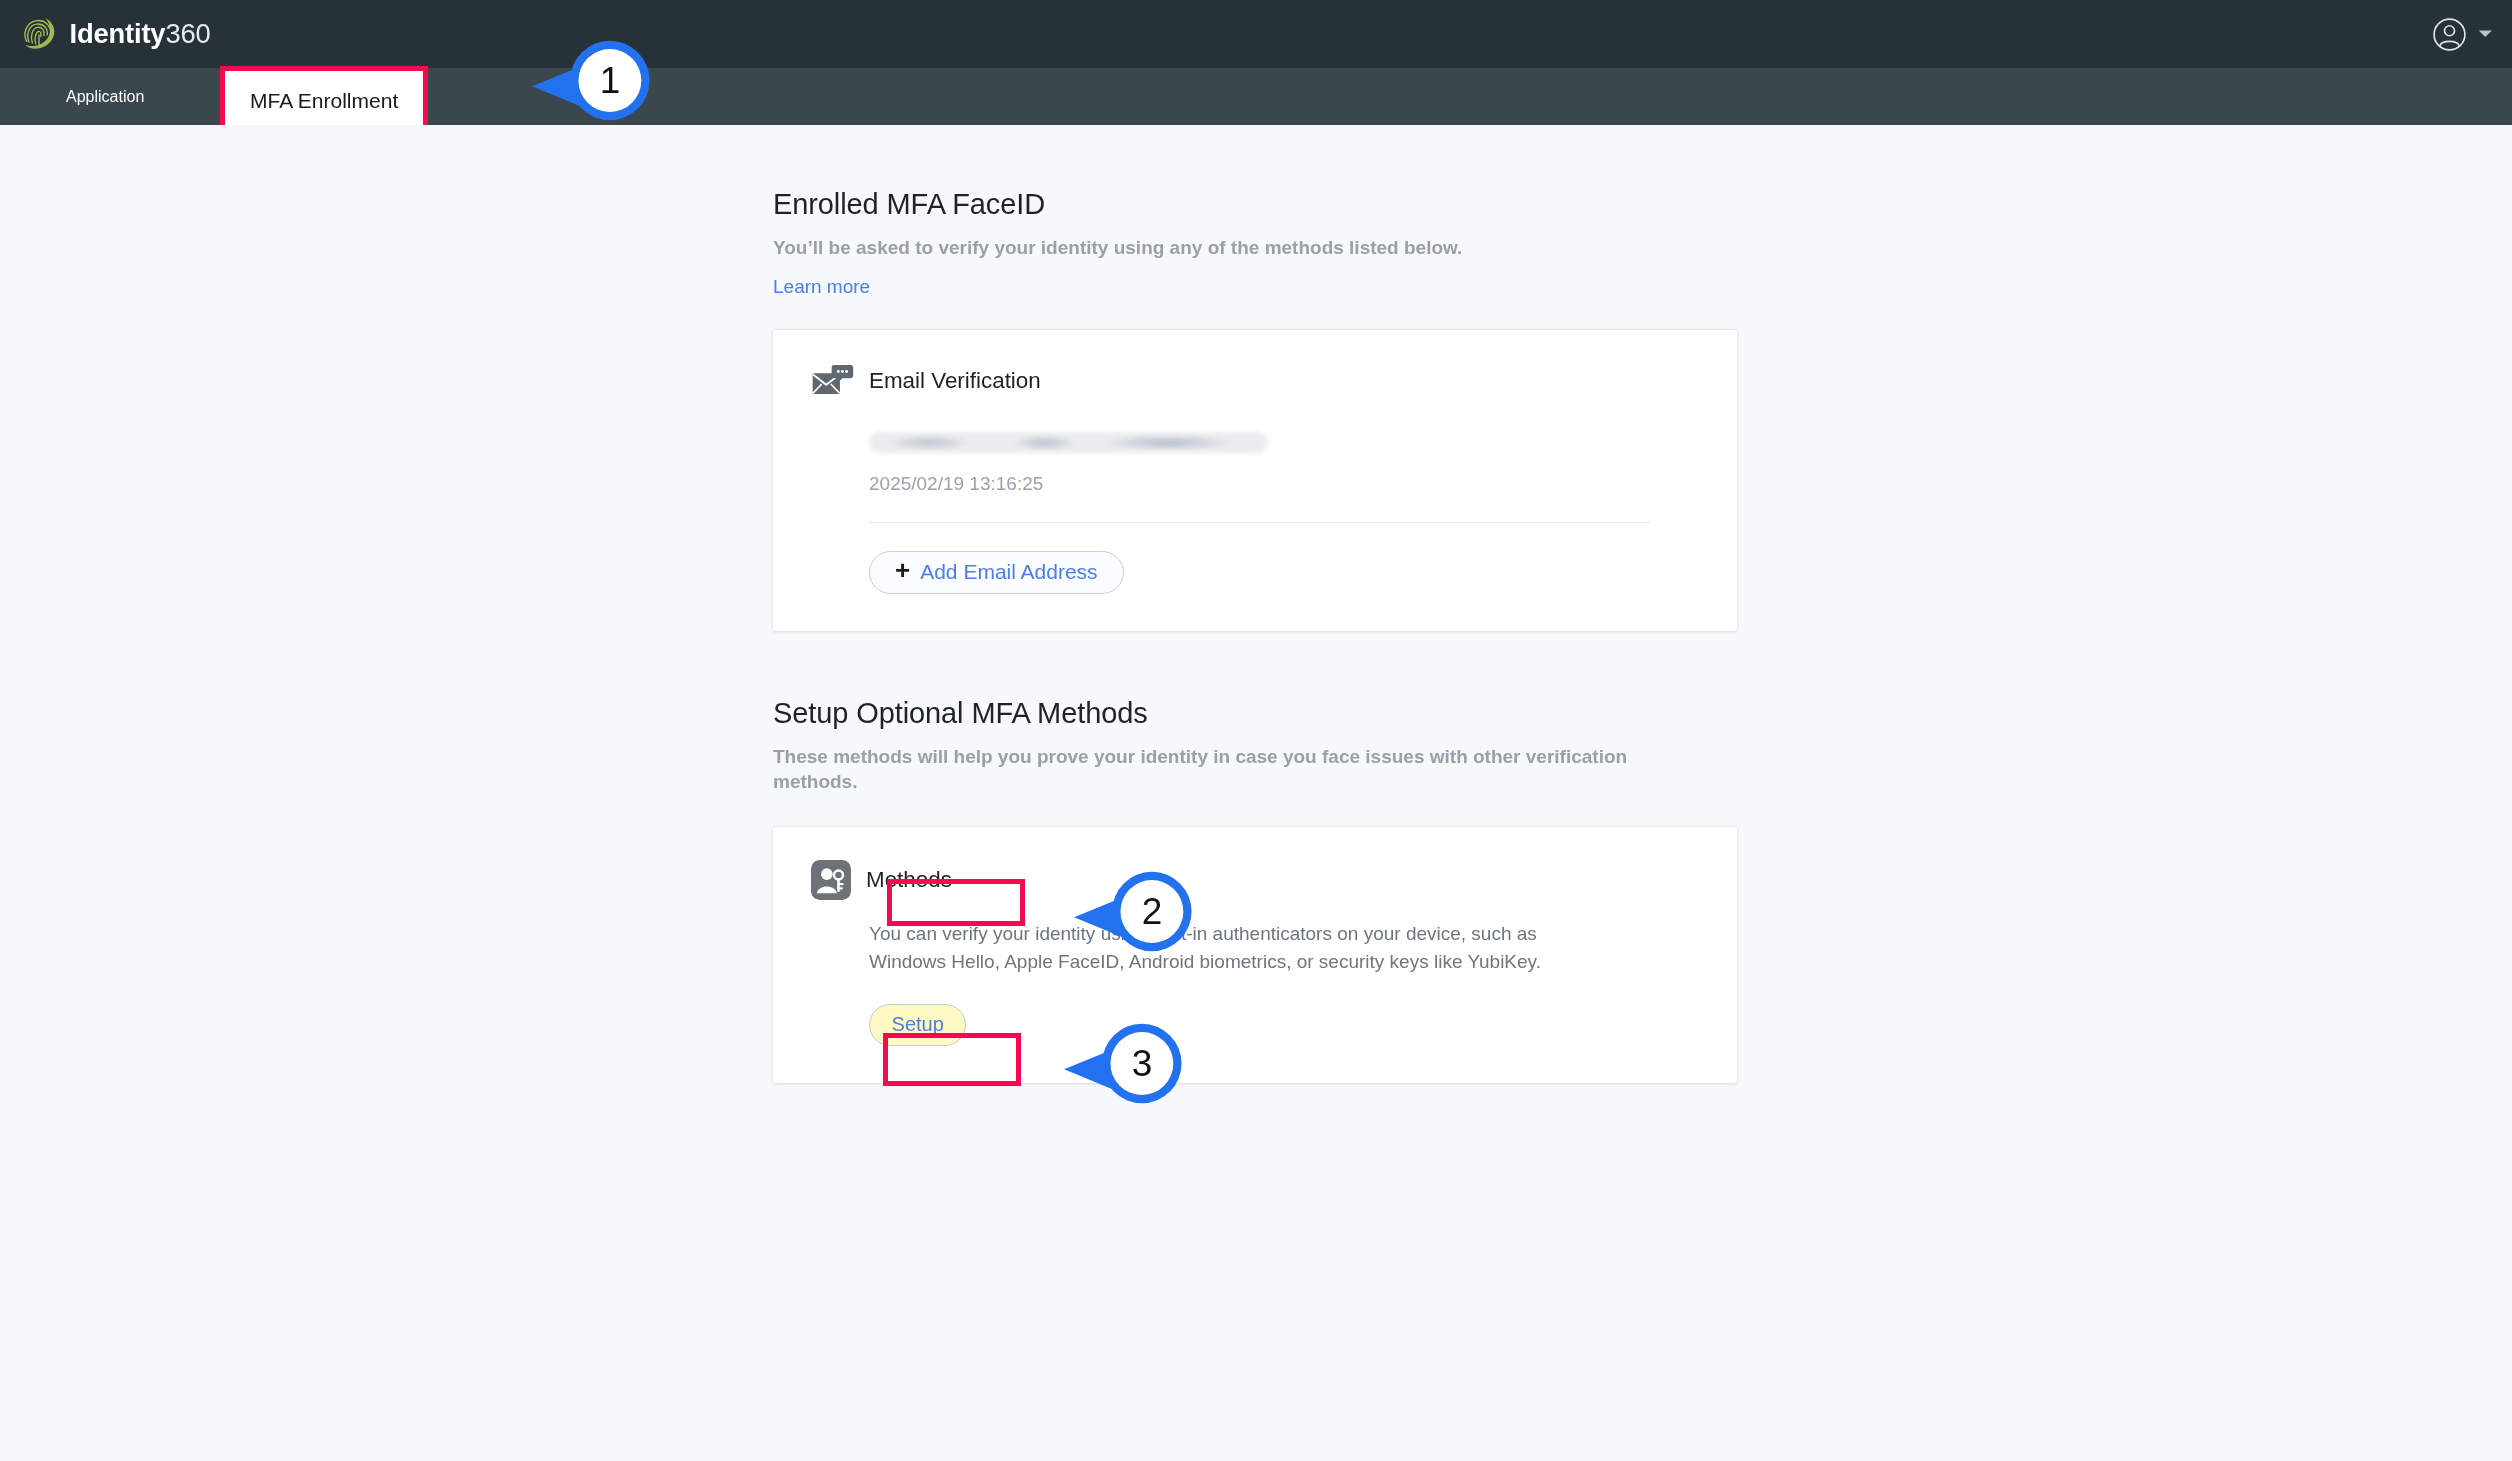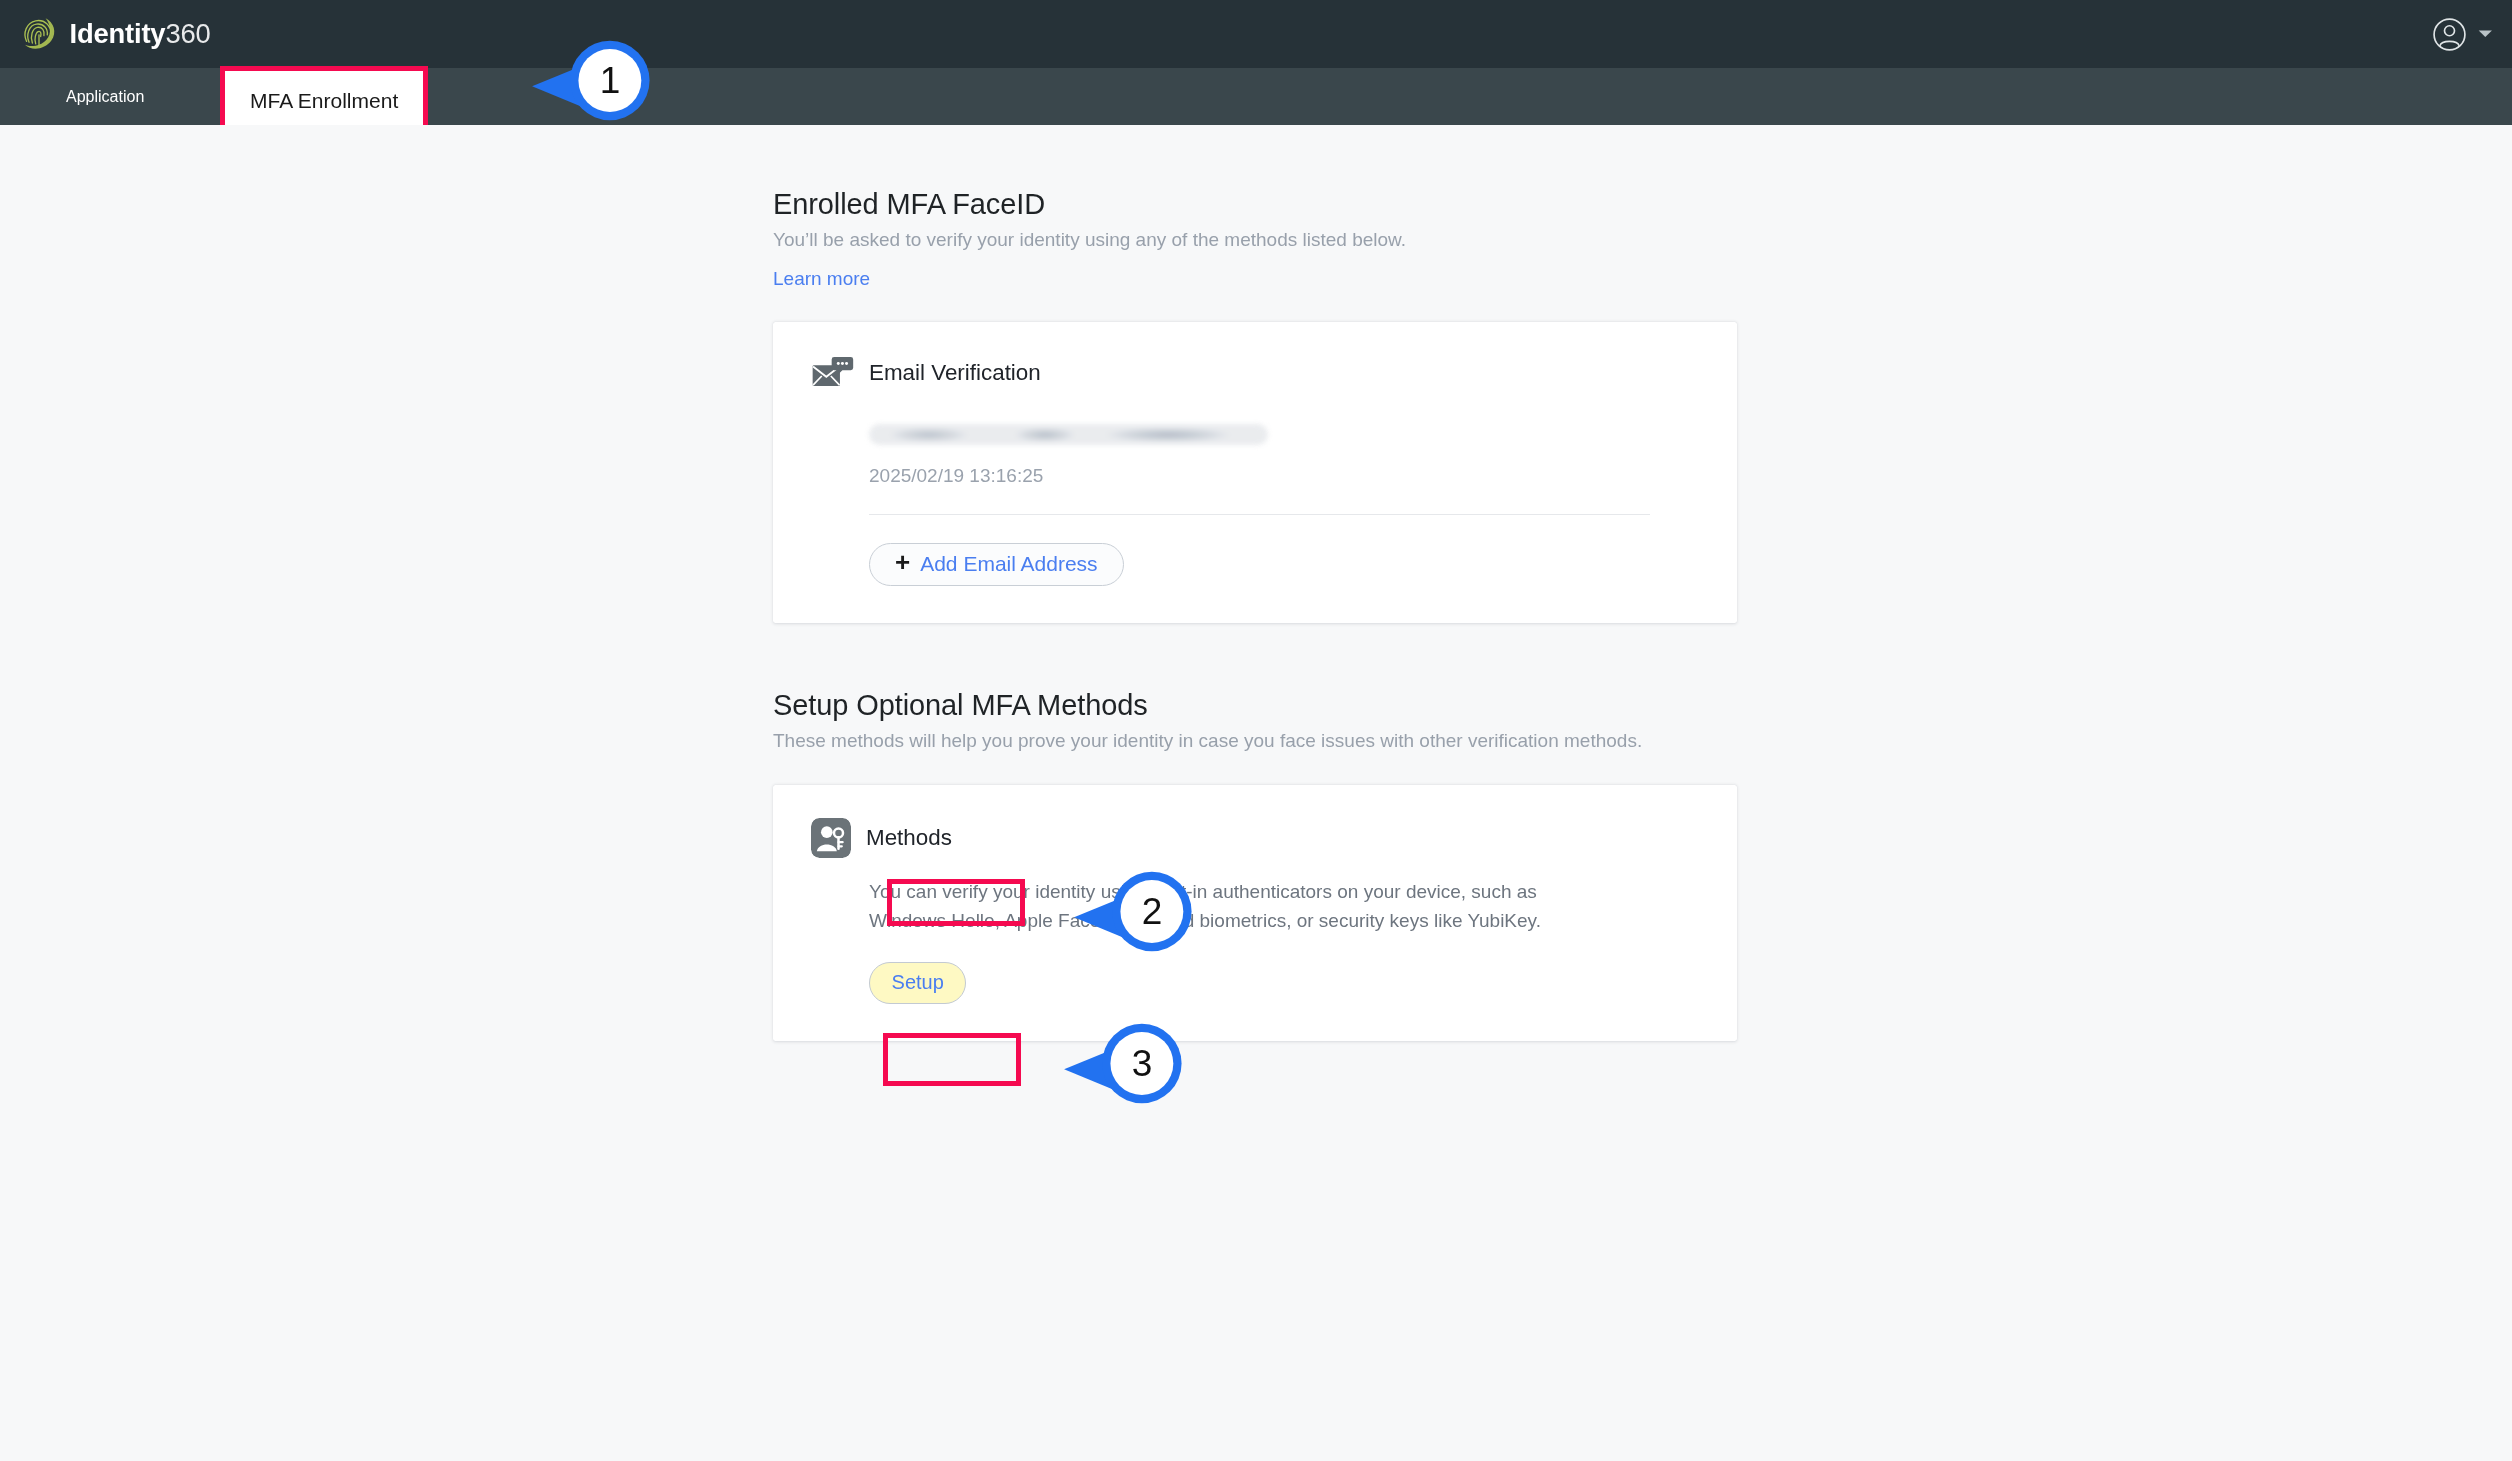--- a/index.html
+++ b/index.html
@@ -115,23 +115,24 @@
   .section-title {
     font-size: 29px;
     color: #1f2326;
     font-weight: normal;
     letter-spacing: -0.1px;
     white-space: nowrap;
   }
   .section-sub {
     font-size: 19px;
     color: #98a0ab;
-    margin-top: 6px;
+    margin-top: 14px;
     line-height: 1.35;
     max-width: 935px;
+    font-weight: bold;
   }
   .link-learn {
     display: inline-block;
     font-size: 19px;
     color: #4a7ef0;
     margin-top: 15px;
     text-decoration: none;
     cursor: pointer;
   }
 

